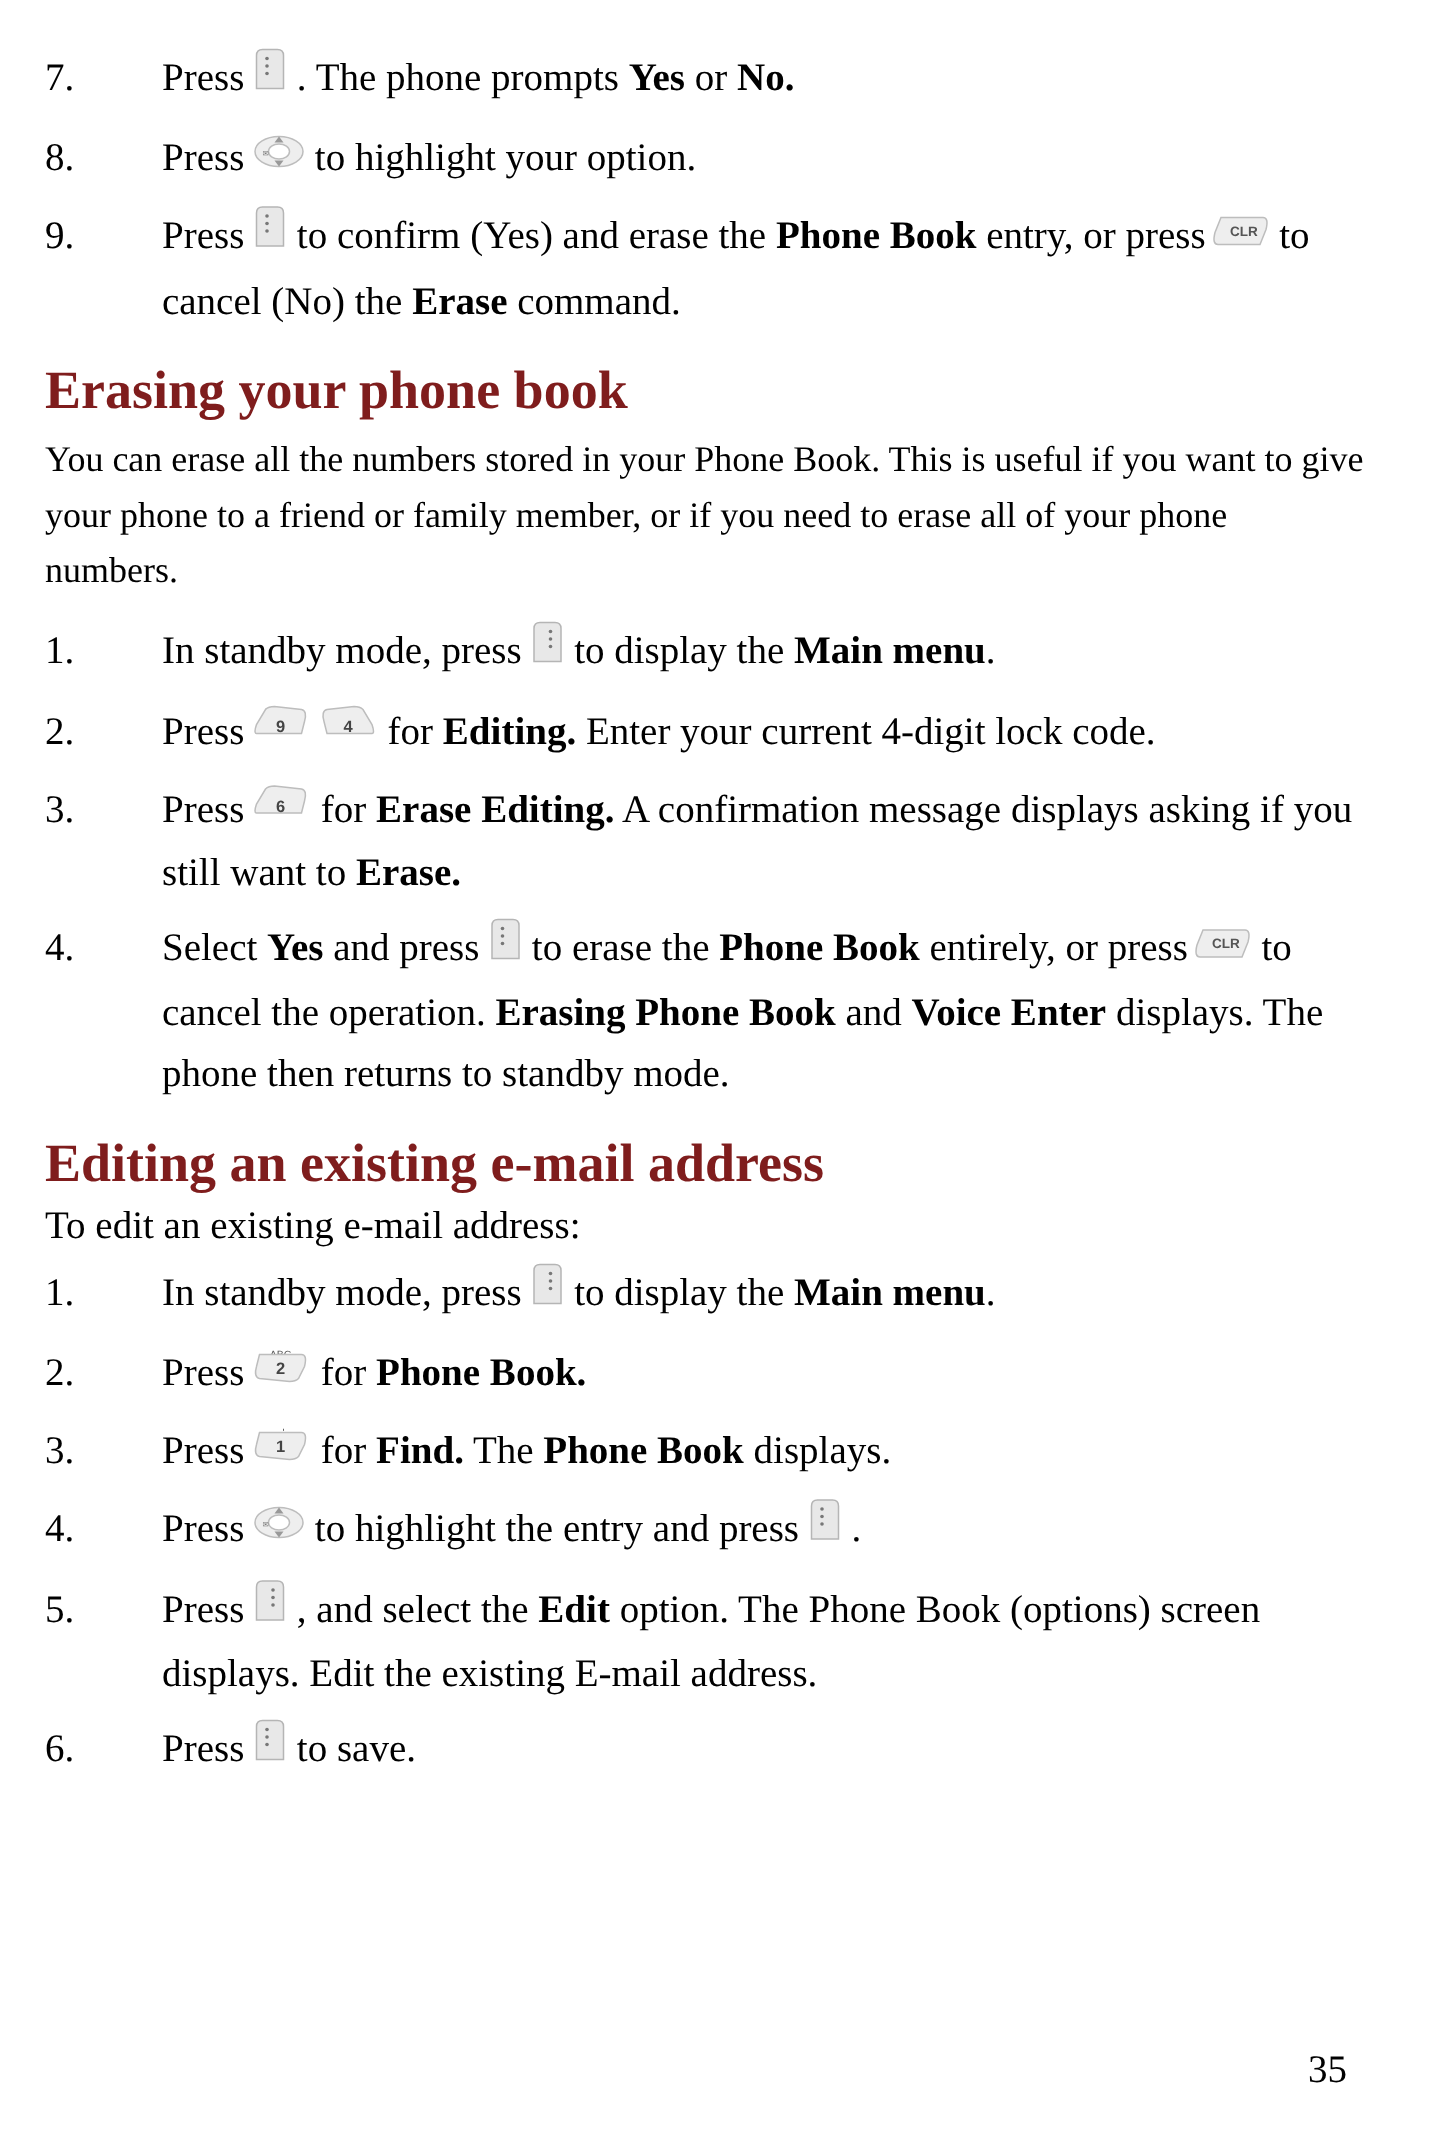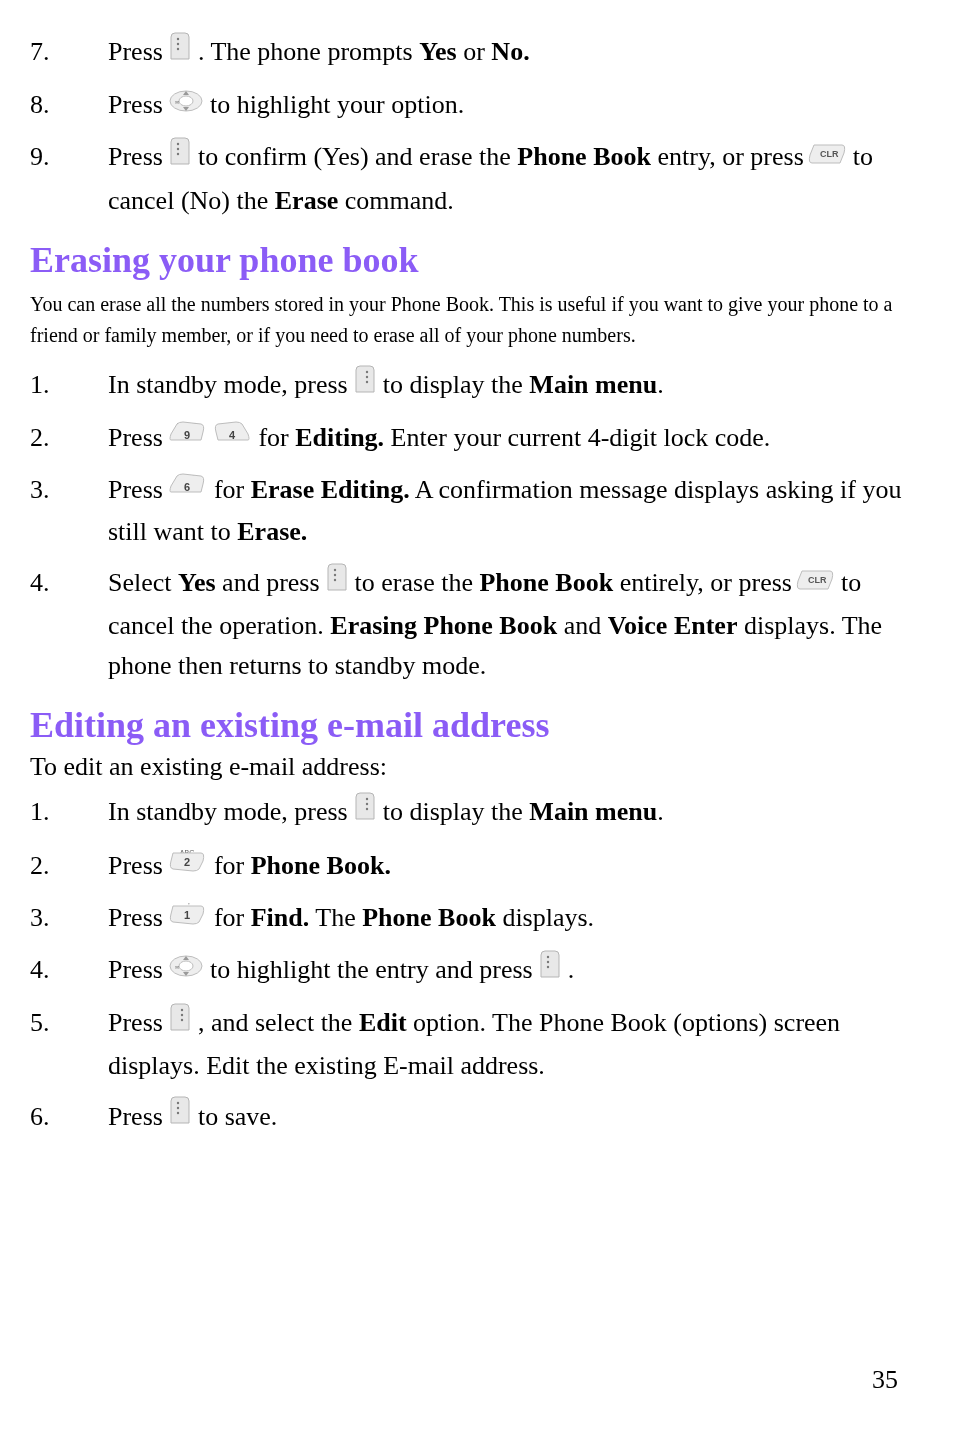--- a/index.html
+++ b/index.html
@@ -28,28 +28,28 @@
   .num {
     width: 78px;
     flex: 0 0 78px;
     font-size: 26px;
   }
   .body {
     flex: 1;
   }
   .bold { font-weight: bold; }
   h2.blue {
-    color: #8b5cf6;
+    color: #7f1d1d;
     font-family: "Garamond", "Times New Roman", Georgia, serif;
     font-weight: bold;
     font-size: 36px;
     margin: 12px 0 6px 0;
   }
   p.para {
-    font-size: 20px;
+    font-size: 24px;
     line-height: 1.55;
     margin: 8px 0 14px 0;
   }
   .subhead {
     font-weight: normal;
     font-size: 26px;
     margin: 6px 0 10px 0;
   }
   .icon {
     display: inline-block;

